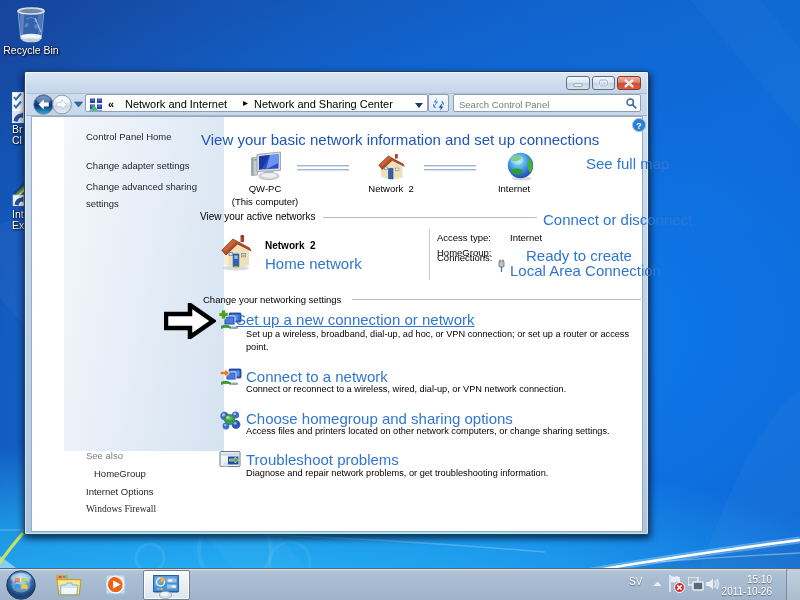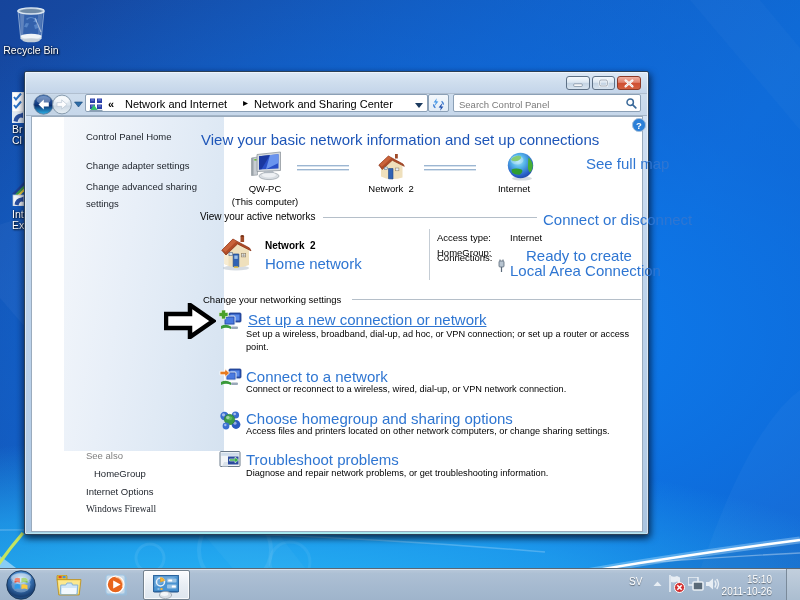--- a/index.html
+++ b/index.html
@@ -309,21 +309,21 @@
 
       <svg class="abs" style="left:187px;top:193px" width="23" height="21" viewBox="0 0 23 21">
         <rect x="10" y="3" width="12" height="9" rx="1" fill="#2a50b0" stroke="#1a3a88" stroke-width="0.8"></rect>
         <rect x="11.5" y="4.5" width="9" height="6" fill="#5a8ae8"></rect>
         <rect x="5" y="6" width="11" height="9" rx="1" fill="#2a50b0" stroke="#dfe8f4" stroke-width="1"></rect>
         <rect x="6.5" y="7.5" width="8" height="6" fill="#4a7ae0"></rect>
         <path d="M2.5,0 L6.5,0 L6.5,2.5 L9,2.5 L9,6.5 L6.5,6.5 L6.5,9 L2.5,9 L2.5,6.5 L0,6.5 L0,2.5 L2.5,2.5 Z" fill="#4aa02a" stroke="#e8f4e0" stroke-width="0.7"></path>
         <path d="M2,16 Q7,13.5 12,16.5 L12,19 Q7,16.5 2,19 Z" fill="#3a9a3a"></path>
         <rect x="12" y="16.5" width="7" height="2.6" rx="1" fill="#9aa8b8"></rect>
       </svg>
-      <div class="link" style="left:216px;top:193.5px;text-decoration:underline;text-align:right;">Set up a new connection or network</div>
+      <div class="link" style="left:204px;top:193.5px;text-decoration:underline;text-align:right;">Set up a new connection or network</div>
       <div class="desc" style="left:214px;top:211px;width:392px;">Set up a wireless, broadband, dial-up, ad hoc, or VPN connection; or set up a router or access point.</div>
 
       <svg class="abs" style="left:187px;top:250px" width="23" height="20" viewBox="0 0 23 20">
         <rect x="10" y="2" width="12" height="9" rx="1" fill="#2a50b0" stroke="#1a3a88" stroke-width="0.8"></rect>
         <rect x="11.5" y="3.5" width="9" height="6" fill="#5a8ae8"></rect>
         <rect x="7" y="5" width="10" height="8" rx="1" fill="#2a50b0" stroke="#dfe8f4" stroke-width="1"></rect>
         <rect x="8.3" y="6.3" width="7.4" height="5.4" fill="#4a7ae0"></rect>
         <path d="M1,4.2 L6,4.2 L6,1.8 L10.5,6 L6,10.2 L6,7.8 L1,7.8 Z" fill="#e87a1e" stroke="#fff" stroke-width="0.8"></path>
         <path d="M2,15 Q7,12.5 12,15.5 L12,18 Q7,15.5 2,18 Z" fill="#3a9a3a"></path>
         <rect x="12" y="15.5" width="7" height="2.6" rx="1" fill="#9aa8b8"></rect>

